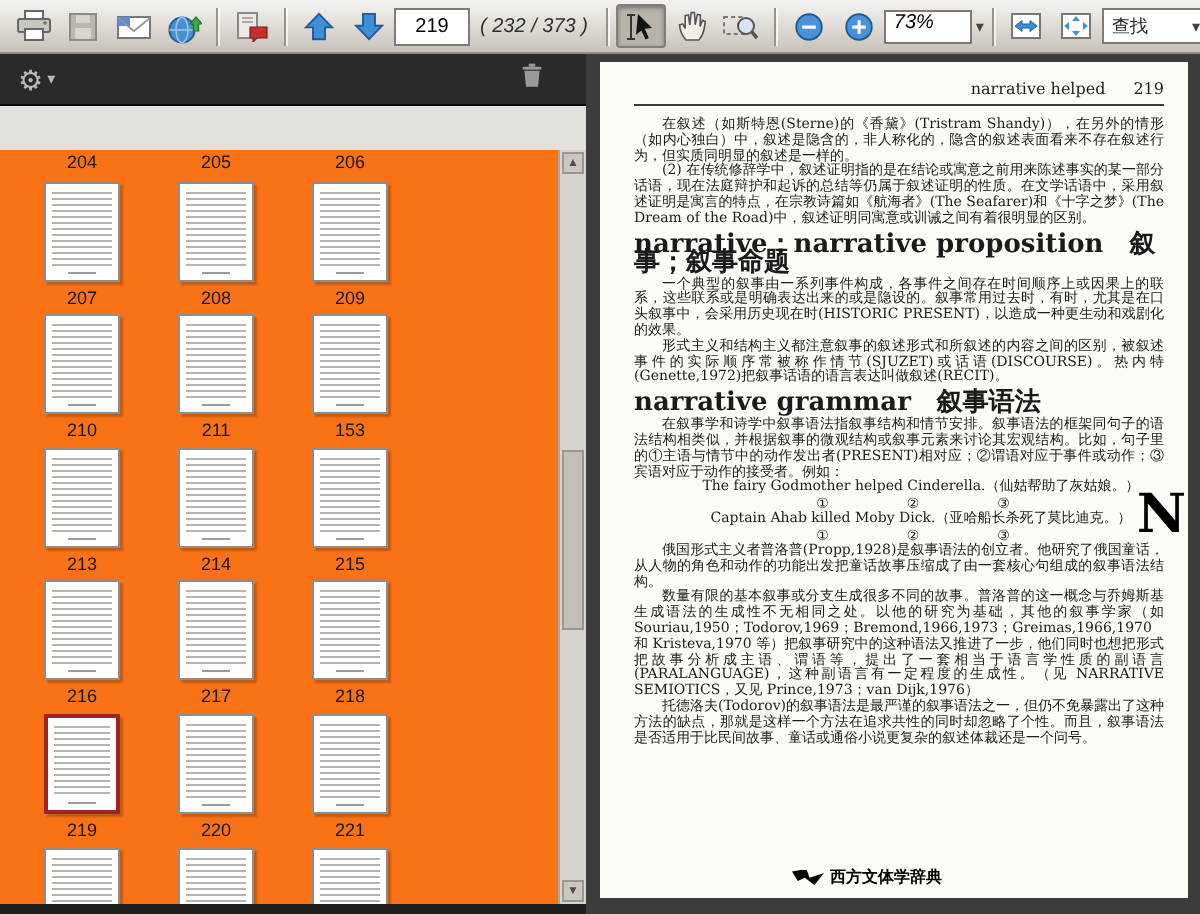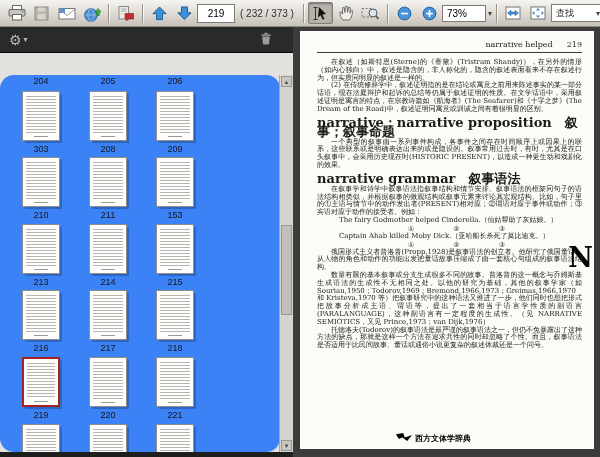--- a/index.html
+++ b/index.html
@@ -7,35 +7,35 @@
        font-family:"Liberation Sans",sans-serif;-webkit-font-smoothing:antialiased;}
 
   
   .toolbar{position:absolute;top:0;left:0;right:0;height:27px;
     background:linear-gradient(#f5f4f2,#ddd9d2 55%,#c6c2ba);
     border-bottom:1px solid #8f8b83;display:flex;align-items:center;padding:0 4px;box-sizing:border-box;}
   .tbtn{width:25px;height:22px;display:flex;align-items:center;justify-content:center;border-radius:2px;flex:0 0 auto;}
   .tbtn.pressed{background:#b7b3ab;box-shadow:inset 0 1px 2px rgba(0,0,0,.35);border:1px solid #827e77;width:23px;height:20px;}
   .tsep{width:1px;height:19px;background:#98948c;box-shadow:1px 0 0 rgba(255,255,255,.7);margin:0 4px;flex:0 0 auto;}
   .page-input{width:32px;height:15px;font-size:10px;text-align:center;border:1px solid #7f7b74;background:#fff;flex:0 0 auto;font-family:"Liberation Sans",sans-serif;}
-  .page-count{font-size:10px;color:#2e2e2e;margin:0 5px;white-space:nowrap;flex:0 0 auto;}
-  .zoom-box{display:flex;align-items:center;background:#fff;border:1px solid #7f7b74;height:15px;font-size:10px;padding:0 4px;min-width:34px;flex:0 0 auto;}
+  .page-count{font-size:10px;color:#2e2e2e;margin:0 5px;white-space:nowrap;flex:0 0 auto;font-style:italic;}
+  .zoom-box{display:flex;align-items:flex-start;background:#fff;border:1px solid #7f7b74;height:15px;font-size:10px;padding:0 4px;min-width:34px;flex:0 0 auto;font-style:italic;}
   .caret{font-size:8px;color:#444;margin-left:2px;flex:0 0 auto;}
   .search-box{margin-left:auto;display:flex;align-items:center;background:#fff;border:1px solid #7f7b74;height:16px;width:52px;padding:0 2px;flex:0 0 auto;}
   .search-box input{border:none;outline:none;width:36px;font-size:9px;color:#222;background:transparent;font-family:"Liberation Sans",sans-serif;}
 
   
   .sidebar{position:absolute;top:27px;left:0;width:293px;bottom:5px;background:#e3e1de;}
   .sb-header{height:22px;background:#181818;color:#c9c9c9;font-size:11px;display:flex;align-items:center;padding:0 8px;border-bottom:1px solid #000;}
   .sb-collapse{margin-left:auto;width:13px;height:13px;border:1px solid #555;background:#2c2c2c;color:#bbb;font-size:7px;display:flex;align-items:center;justify-content:center;}
   .sb-options{height:25px;background:#2a2a2a;display:flex;align-items:center;padding:0 9px;border-bottom:1px solid #0a0a0a;}
   .gear{color:#b9b9b9;font-size:14px;line-height:14px;}
   .gear-caret{color:#b9b9b9;font-size:8px;margin-left:2px;}
   .sb-trash{margin-left:auto;margin-right:12px;}
-  .sb-thumbs{position:absolute;top:48px;left:0;right:13px;bottom:0;overflow:hidden;background:#3b82f6;border-radius:14px;}
+  .sb-thumbs{position:absolute;top:48px;left:0;right:13px;bottom:0;overflow:hidden;background:#f97316;}
   .thumb{position:absolute;width:38px;height:50px;background:#fdfdfb;border:1px solid #8d8d8b;box-shadow:1.5px 1.5px 1px rgba(0,0,0,.22);box-sizing:border-box;}
   .thumb-lines{position:absolute;left:3px;right:3px;top:4px;bottom:7px;
      background:repeating-linear-gradient(to bottom,#a9a8a5 0 1px,transparent 1px 3px);opacity:.85;}
   .thumb-foot{position:absolute;left:30%;right:30%;bottom:3px;height:1px;background:#9a9a98;}
   .thumb.sel{border:2px solid #a22323;}
   .plabel{position:absolute;width:48px;text-align:center;font-size:9px;color:#161616;}
   .sb-scroll{position:absolute;top:48px;bottom:0;right:0;width:13px;background:#d6d4d0;border-left:1px solid #a8a6a2;}
   .sb-arrow{position:absolute;left:1px;width:11px;height:11px;background:#cac7c1;border:1px solid #9a978f;box-sizing:border-box;
      font-size:6px;color:#4c4c4c;display:flex;align-items:center;justify-content:center;}
   .sb-arrow.up{top:1px;} .sb-arrow.down{bottom:1px;}
@@ -43,24 +43,24 @@
 
   
   .main{position:absolute;left:293px;top:27px;right:0;bottom:0;background:#3c3c3c;}
   .page{position:absolute;left:7px;top:4px;right:6px;bottom:8px;background:#fcfbf6;overflow:hidden;}
   .pg{position:absolute;left:17px;right:12px;top:9px;font-family:"DejaVu Serif","Liberation Serif",serif;color:#1b1b1b;}
   .pg-head{display:flex;justify-content:flex-end;align-items:baseline;font-size:8px;
      border-bottom:1px solid #3a3a3a;padding-bottom:3px;margin-bottom:6px;}
   .pg-head .hnum{margin-left:14px;}
   .pg p{margin:0;font-size:7px;line-height:7.8px;text-align:justify;text-indent:14px;}
   .pg h3{margin:4px 0 3px;font-size:13px;line-height:9px;font-weight:bold;text-indent:0;}
-  .pg .ex{text-indent:22px;text-align:left;}
+  .pg .ex{text-indent:22px;text-align:center;}
   .pg .marks{text-indent:30px;text-align:center;letter-spacing:16px;line-height:8px;}
   .ntab{position:absolute;right:1px;top:213px;font-family:"DejaVu Serif",serif;font-weight:bold;font-size:27px;line-height:1;color:#000;}
-  .pg-foot{position:absolute;left:96px;bottom:5px;display:flex;gap:3px;
+  .pg-foot{position:absolute;left:96px;bottom:5px;display:flex;align-items:center;gap:3px;
      font-family:"DejaVu Serif",serif;font-weight:bold;font-size:8px;color:#000;}
   .logo-wing{display:inline-block;width:16px;height:8px;background:#000;
      clip-path:polygon(0 15%,45% 0,55% 55%,100% 25%,70% 100%,40% 55%,18% 75%);}
 </style>
 </head>
 <body>
 
 <div class="toolbar">
   <div class="tbtn">
     <svg width="18" height="16" viewBox="0 0 18 16">
@@ -197,21 +197,21 @@
         <div class="thumb-foot"></div>
       </div>
     <div class="thumb" style="left:89px;top:16px">
         <div class="thumb-lines"></div>
         <div class="thumb-foot"></div>
       </div>
     <div class="thumb" style="left:156px;top:16px">
         <div class="thumb-lines"></div>
         <div class="thumb-foot"></div>
       </div>
-    <span class="plabel" style="left:17px;top:69px">303</span>
+    <span class="plabel" style="left:17px;top:69px">207</span>
     <span class="plabel" style="left:84px;top:69px">208</span>
     <span class="plabel" style="left:151px;top:69px">209</span>
 
     <div class="thumb" style="left:22px;top:82px">
         <div class="thumb-lines"></div>
         <div class="thumb-foot"></div>
       </div>
     <div class="thumb" style="left:89px;top:82px">
         <div class="thumb-lines"></div>
         <div class="thumb-foot"></div>
@@ -294,20 +294,21 @@
   <div class="page">
     <div class="pg">
       <div class="pg-head">
         <span>narrative helped</span>
         <span class="hnum">219</span>
       </div>
       <p>在叙述（如斯特恩(Sterne)的《香黛》(Tristram Shandy)），在另外的情形（如内心独白）中，叙述是隐含的，非人称化的，隐含的叙述表面看来不存在叙述行为，但实质同明显的叙述是一样的。</p>
       <p>(2) 在传统修辞学中，叙述证明指的是在结论或寓意之前用来陈述事实的某一部分话语，现在法庭辩护和起诉的总结等仍属于叙述证明的性质。在文学话语中，采用叙述证明是寓言的特点，在宗教诗篇如《航海者》(The Seafarer)和《十字之梦》(The Dream of the Road)中，叙述证明同寓意或训诫之间有着很明显的区别。</p>
       <h3>narrative；narrative proposition　叙事；叙事命题</h3>
       <p>一个典型的叙事由一系列事件构成，各事件之间存在时间顺序上或因果上的联系，这些联系或是明确表达出来的或是隐设的。叙事常用过去时，有时，尤其是在口头叙事中，会采用历史现在时(HISTORIC PRESENT)，以造成一种更生动和戏剧化的效果。</p>
+      <p>形式主义和结构主义都注意叙事的叙述形式和所叙述的内容之间的区别，被叙述事件的实际顺序常被称作情节(SJUZET)或话语(DISCOURSE)。热内特(Genette,1972)把叙事话语的语言表达叫做叙述(RÉCIT)。</p>
       <h3>narrative grammar　叙事语法</h3>
       <p>在叙事学和诗学中叙事语法指叙事结构和情节安排。叙事语法的框架同句子的语法结构相类似，并根据叙事的微观结构或叙事元素来讨论其宏观结构。比如，句子里的①主语与情节中的动作发出者(PRESENT)相对应；②谓语对应于事件或动作；③宾语对应于动作的接受者。例如：</p>
       <p class="ex">The fairy Godmother helped Cinderella.（仙姑帮助了灰姑娘。）</p>
       <p class="marks">①　②　③</p>
       <p class="ex">Captain Ahab killed Moby Dick.（亚哈船长杀死了莫比迪克。）</p>
       <p class="marks">①　②　③</p>
       <p>俄国形式主义者普洛普(Propp,1928)是叙事语法的创立者。他研究了俄国童话，从人物的角色和动作的功能出发把童话故事压缩成了由一套核心句组成的叙事语法结构。</p>
       <p>数量有限的基本叙事或分支生成很多不同的故事。普洛普的这一概念与乔姆斯基生成语法的生成性不无相同之处。以他的研究为基础，其他的叙事学家（如 Souriau,1950；Todorov,1969；Bremond,1966,1973；Greimas,1966,1970 和 Kristeva,1970 等）把叙事研究中的这种语法又推进了一步，他们同时也想把形式把故事分析成主语、谓语等，提出了一套相当于语言学性质的副语言(PARALANGUAGE)，这种副语言有一定程度的生成性。（见 NARRATIVE SEMIOTICS，又见 Prince,1973；van Dijk,1976）</p>
       <p>托德洛夫(Todorov)的叙事语法是最严谨的叙事语法之一，但仍不免暴露出了这种方法的缺点，那就是这样一个方法在追求共性的同时却忽略了个性。而且，叙事语法是否适用于比民间故事、童话或通俗小说更复杂的叙述体裁还是一个问号。</p>
     </div>

